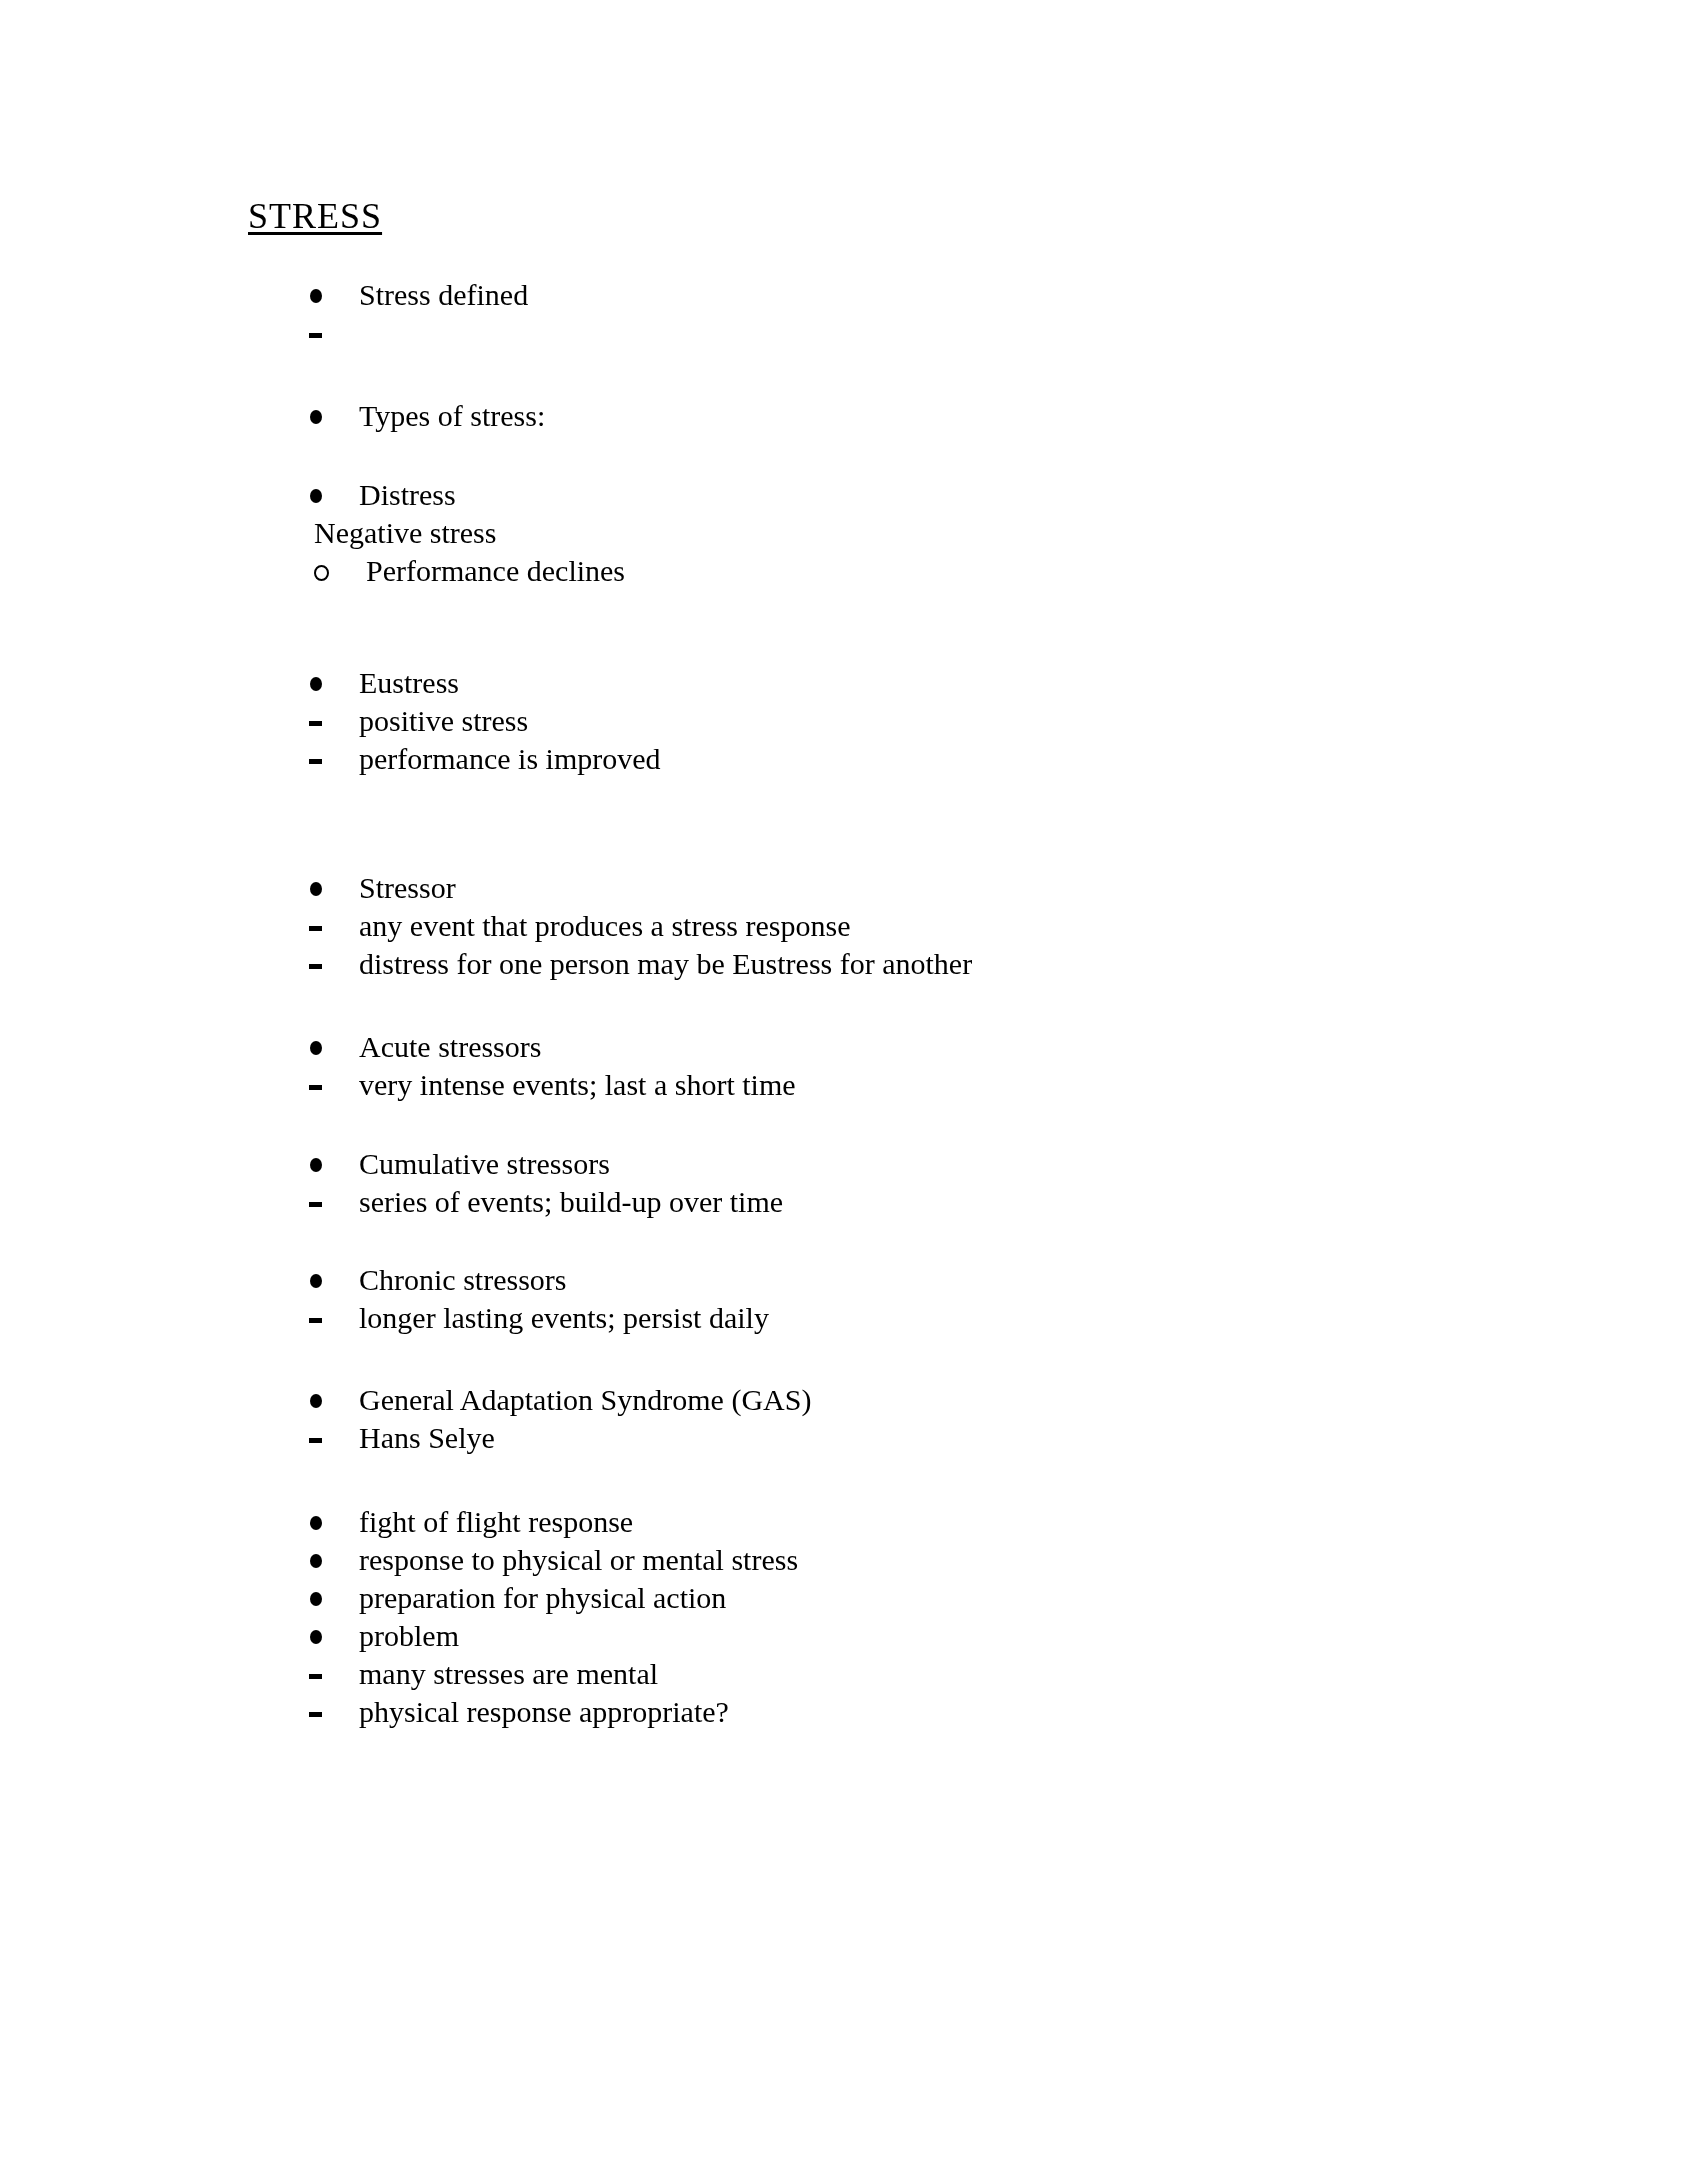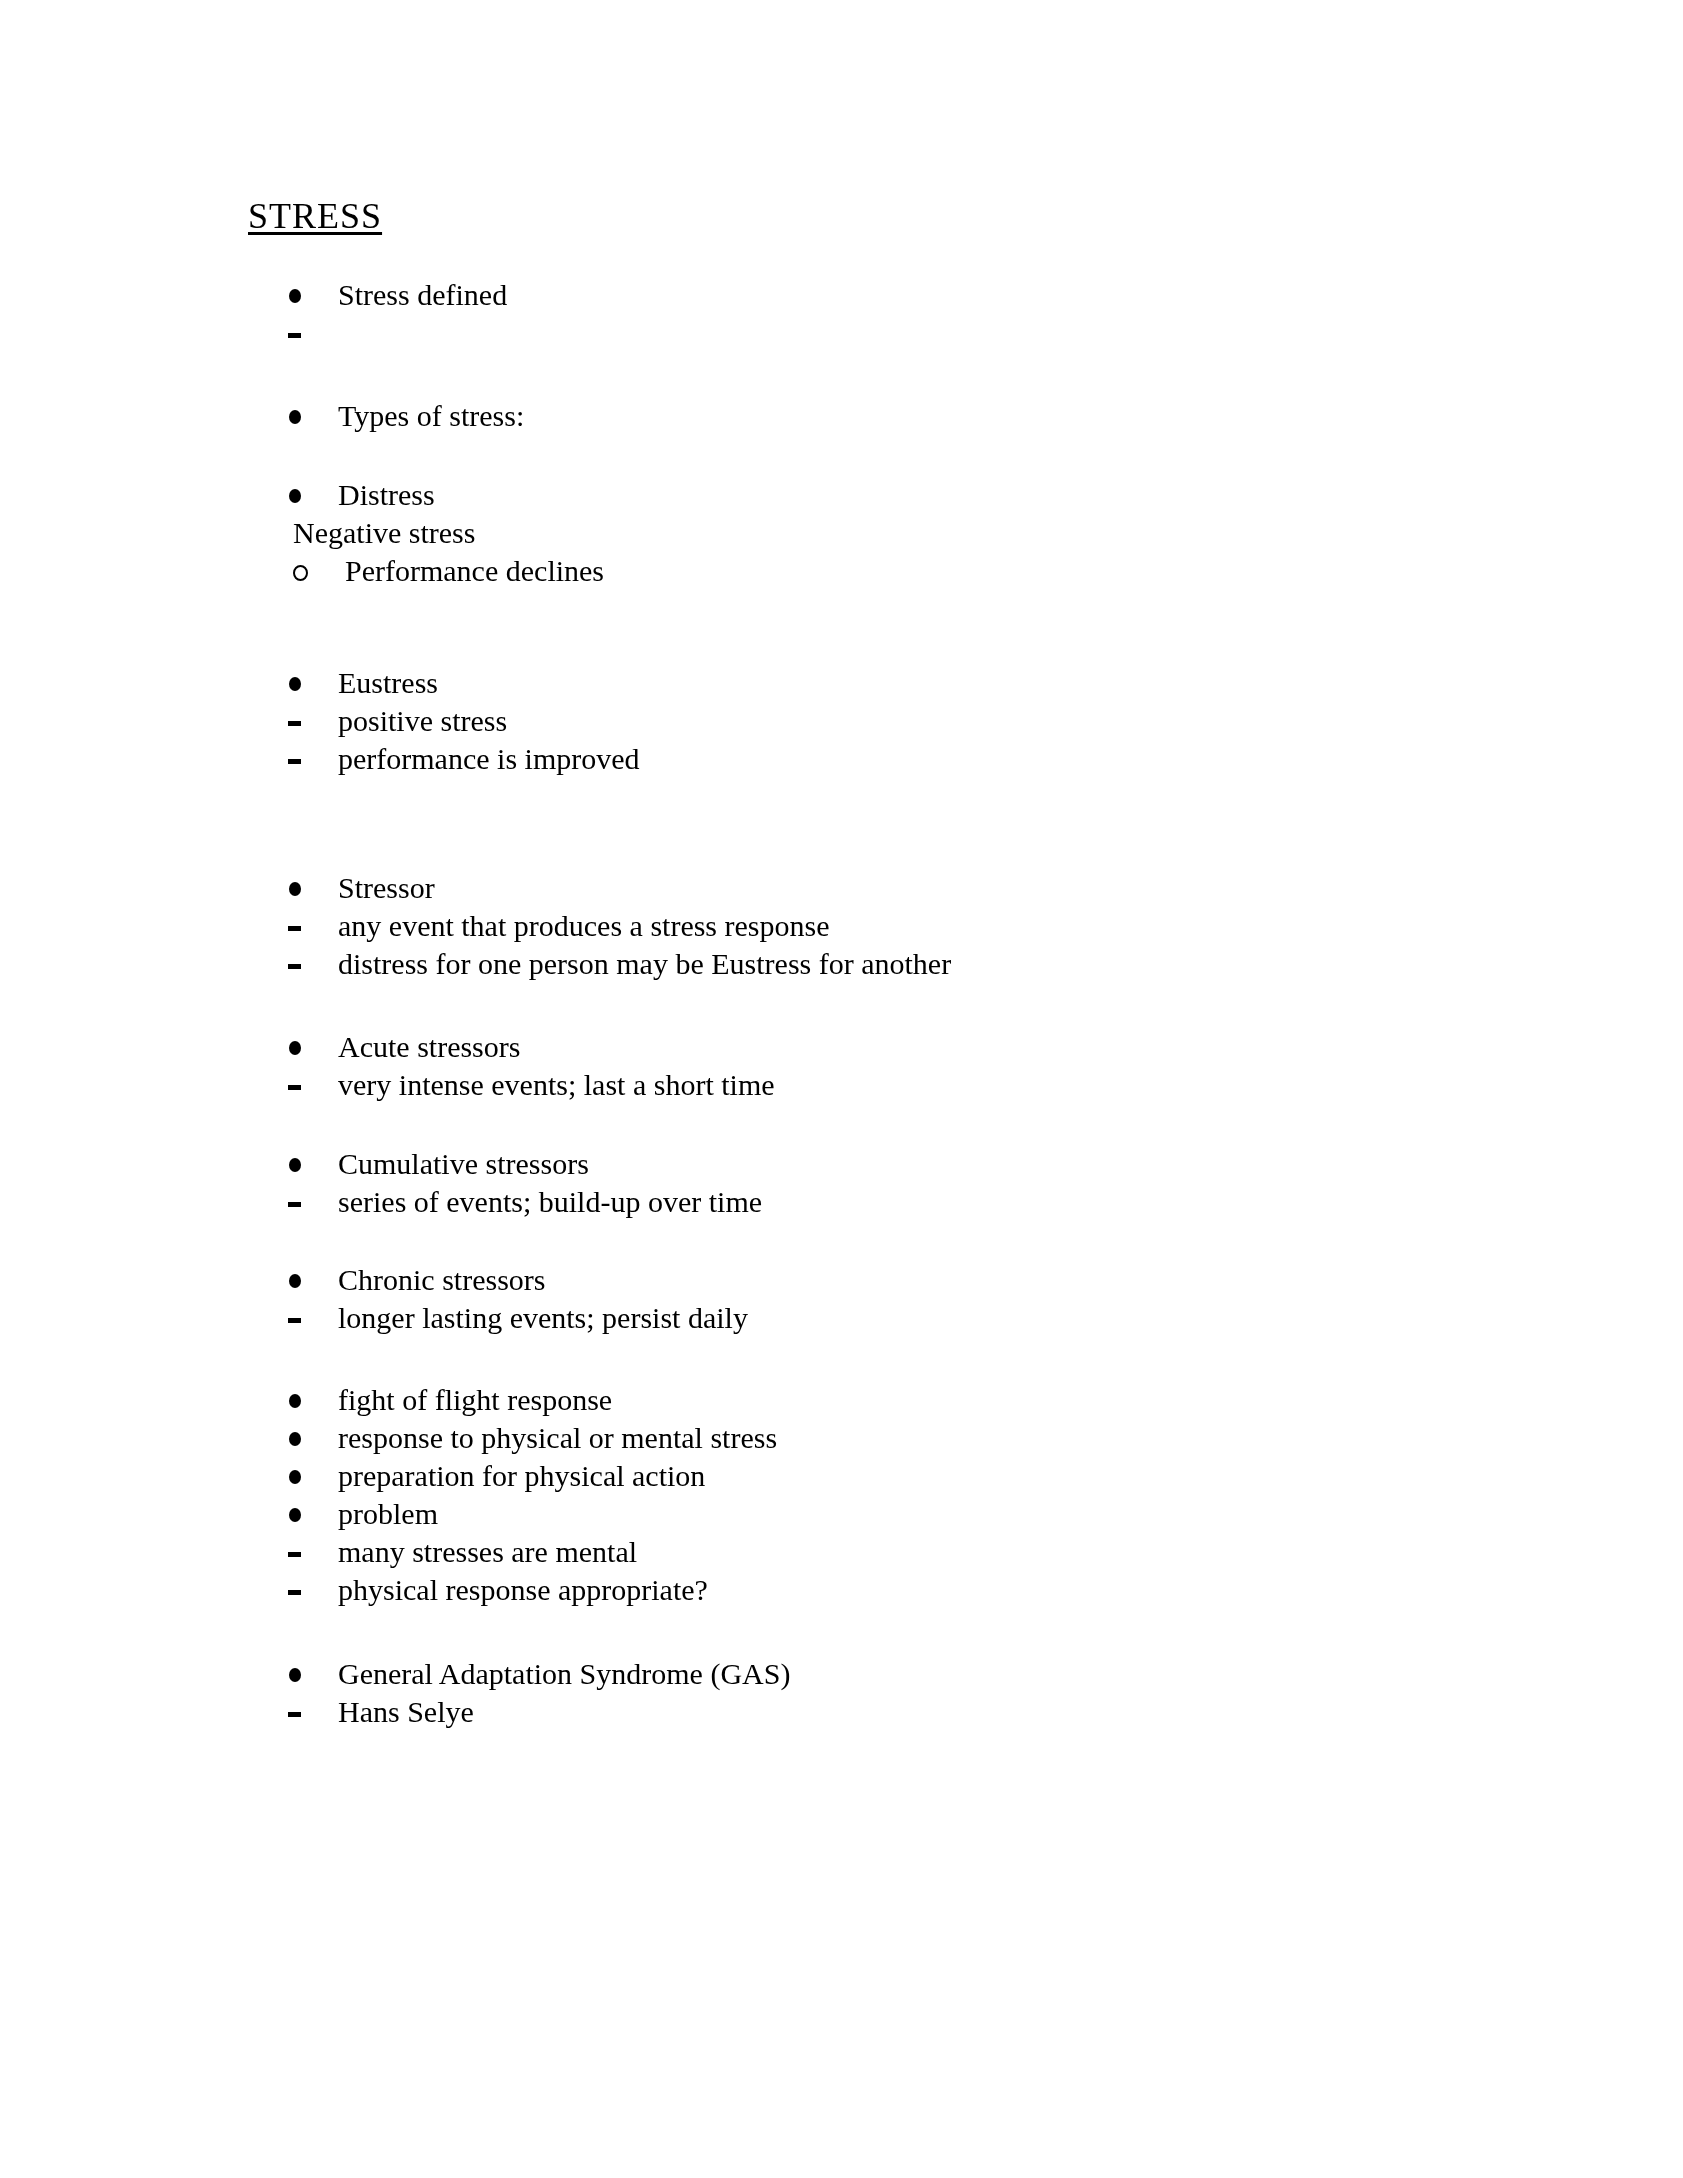--- a/index.html
+++ b/index.html
@@ -28,21 +28,21 @@
     font-size: 36px;
     line-height: 38px;
     font-weight: normal;
     letter-spacing: 1px;
     text-decoration: underline;
     text-decoration-thickness: 3px;
     text-underline-offset: 4px;
   }
   #list {
     position: absolute;
-    left: 288px;
+    left: 309px;
     top: 276px;
     width: 1089px;
   }
   .group { margin-top: 0; }
   .group:nth-child(2)  { margin-top: 45px; }
   .group:nth-child(3)  { margin-top: 41px; }
   .group:nth-child(4)  { margin-top: 74px; }
   .group:nth-child(5)  { margin-top: 91px; }
   .group:nth-child(6)  { margin-top: 45px; }
   .group:nth-child(7)  { margin-top: 41px; }
@@ -180,20 +180,30 @@
     <span class="text">Chronic stressors</span>
   </div>
         <div class="line dash">
     <span class="marker dash"></span>
     <span class="text">longer lasting events; persist daily</span>
   </div>
       </div>
       <div class="group">
         <div class="line bullet">
     <span class="marker bullet"></span>
+    <span class="text">General Adaptation Syndrome (GAS)</span>
+  </div>
+        <div class="line dash">
+    <span class="marker dash"></span>
+    <span class="text">Hans Selye</span>
+  </div>
+      </div>
+      <div class="group">
+        <div class="line bullet">
+    <span class="marker bullet"></span>
     <span class="text">fight of flight response</span>
   </div>
         <div class="line bullet">
     <span class="marker bullet"></span>
     <span class="text">response to physical or mental stress</span>
   </div>
         <div class="line bullet">
     <span class="marker bullet"></span>
     <span class="text">preparation for physical action</span>
   </div>
@@ -201,27 +211,17 @@
     <span class="marker bullet"></span>
     <span class="text">problem</span>
   </div>
         <div class="line dash">
     <span class="marker dash"></span>
     <span class="text">many stresses are mental</span>
   </div>
         <div class="line dash">
     <span class="marker dash"></span>
     <span class="text">physical response appropriate?</span>
-  </div>
-      </div>
-      <div class="group">
-        <div class="line bullet">
-    <span class="marker bullet"></span>
-    <span class="text">General Adaptation Syndrome (GAS)</span>
-  </div>
-        <div class="line dash">
-    <span class="marker dash"></span>
-    <span class="text">Hans Selye</span>
   </div>
       </div>
     </div>
 </div>
 
 
 </body></html>

